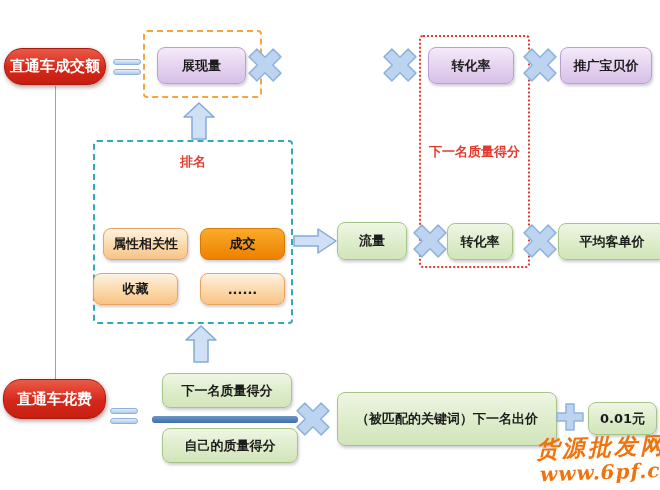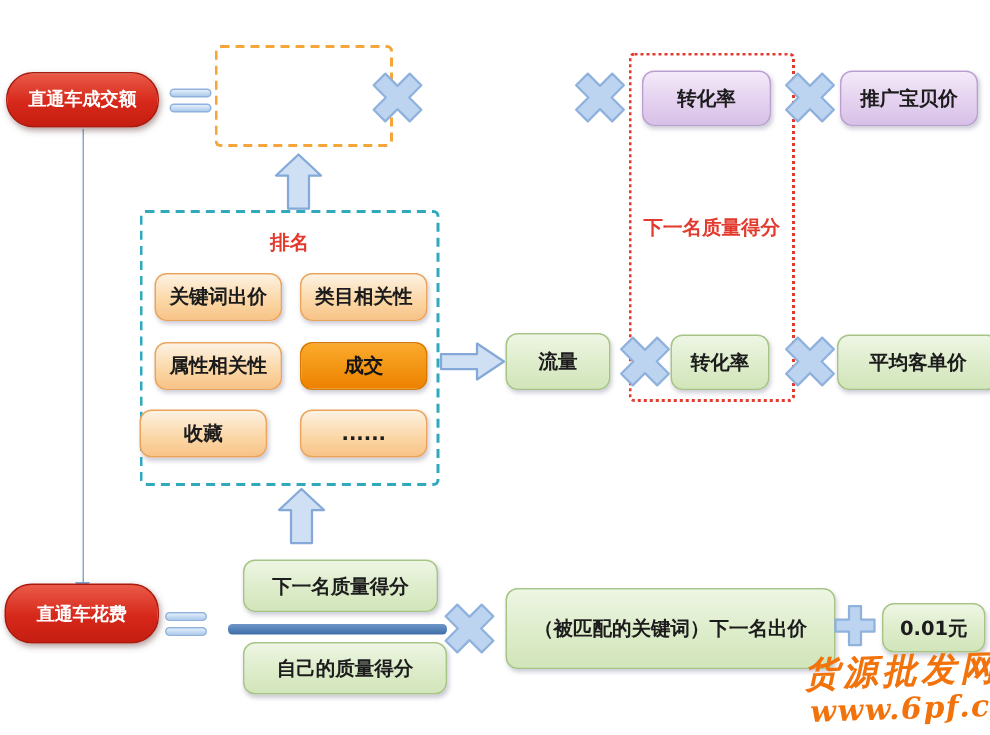--- a/index.html
+++ b/index.html
@@ -13,21 +13,21 @@
     font-weight:bold; font-size:13px; color:#1c1c1c; border-radius:8px;
     box-shadow:1px 2px 3px rgba(110,110,140,0.35); box-sizing:border-box;
     white-space:nowrap; z-index:2;
   }
   .purple { background:linear-gradient(180deg,#f4eaf9 0%,#e4d1ef 55%,#d7c1e7 100%); border:1px solid #bb9fd0; }
   .green  { background:linear-gradient(180deg,#eef6e4 0%,#ddecca 55%,#d2e5ba 100%); border:1px solid #a6c486; }
   .orange-item { background:linear-gradient(180deg,#fdf2e3 0%,#fbd6a4 60%,#f8c388 100%); border:1px solid #eaa45c; }
   .orange-solid { background:linear-gradient(180deg,#fbaa2c 0%,#f29413 55%,#ee8100 100%); border:1px solid #d97a00; color:#151515; }
   .red-btn {
     background:linear-gradient(180deg,#ea5a48 0%,#d6281a 55%,#c51e11 100%);
-    border:1px solid #a81a0e; color:#ffffff; border-radius:18px; font-size:12px;
+    border:1px solid #a81a0e; color:#ffffff; border-radius:18px; font-size:15px;
     box-shadow:1px 2px 4px rgba(100,60,60,0.5); z-index:3;
   }
   .dash-group { position:absolute; box-sizing:border-box; border-radius:4px; z-index:1; background:transparent; }
   .dash-orange { border:2px dashed #f6a53b; }
   .dash-teal   { border:2px dashed #31a9bd; }
   .dot-red     { border:2px dotted #e23b2e; }
   .red-note { position:absolute; color:#e23b2e; font-weight:bold; font-size:13px; text-align:center; z-index:2; white-space:nowrap; }
   .op { position:absolute; z-index:4; line-height:0; }
   .equals { position:absolute; display:flex; flex-direction:column; gap:4px; z-index:4; }
   .eq-bar { width:28px; height:6px; border-radius:3px; border:1px solid #8fb2dd;
@@ -55,20 +55,21 @@
   <div class="dash-group dot-red" style="left:419px;top:35px;width:111px;height:233px"></div>
   <div class="dash-group dash-teal" style="left:93px;top:140px;width:200px;height:184px"></div>
 
   <div class="box red-btn" style="left:4px;top:48px;width:102px;height:37px">直通车成交额</div>
 
   <div class="equals" style="left:113px;top:59px">
     <span class="eq-bar"></span>
     <span class="eq-bar"></span>
   </div>
 
+  <div class="box purple" style="left:157px;top:47px;width:89px;height:37px">展现量</div>
 
   <div class="op" style="left:248px;top:48px">
     <svg width="34" height="34" viewBox="0 0 34 34">
         <polygon transform="rotate(45 17 17)" points="11.5,0 22.5,0 22.5,11.5 34,11.5 34,22.5 22.5,22.5 22.5,34 11.5,34 11.5,22.5 0,22.5 0,11.5 11.5,11.5" fill="#bcd4f0" stroke="#8fb2dd" stroke-width="1.5" stroke-linejoin="round"></polygon>
       </svg>
   </div>
 
 
   <div class="op" style="left:383px;top:48px">
     <svg width="34" height="34" viewBox="0 0 34 34">
@@ -89,22 +90,20 @@
   <div class="red-note" style="left:419px;top:143px;width:111px">下一名质量得分</div>
 
   <div class="op" style="left:184px;top:103px">
     <svg width="30" height="36" viewBox="0 0 30 36">
         <polygon points="15,0 30,14 22,14 22,36 8,36 8,14 0,14" fill="#cfe0f5" stroke="#84a9d8" stroke-width="1.5" stroke-linejoin="round"></polygon>
       </svg>
   </div>
 
   <div class="red-note" style="left:93px;top:153px;width:200px">排名</div>
 
-  <div class="box orange-item" style="left:103px;top:182px;width:85px;height:32px">关键词出价</div>
-  <div class="box orange-item" style="left:200px;top:182px;width:85px;height:32px">类目相关性</div>
   <div class="box orange-item" style="left:103px;top:228px;width:85px;height:32px">属性相关性</div>
   <div class="box orange-solid" style="left:200px;top:228px;width:85px;height:32px">成交</div>
   <div class="box orange-item" style="left:93px;top:273px;width:85px;height:32px">收藏</div>
   <div class="box orange-item" style="left:200px;top:273px;width:85px;height:32px">......</div>
 
   <div class="op" style="left:294px;top:229px">
     <svg width="42" height="24" viewBox="0 0 42 24">
         <polygon points="0,7 24,7 24,0 42,12 24,24 24,17 0,17" fill="#cfe0f5" stroke="#84a9d8" stroke-width="1.5" stroke-linejoin="round"></polygon>
       </svg>
   </div>
@@ -126,21 +125,21 @@
   </div>
 
   <div class="box green" style="left:558px;top:223px;width:108px;height:37px">平均客单价</div>
 
   <div class="op" style="left:186px;top:326px">
     <svg width="30" height="36" viewBox="0 0 30 36">
         <polygon points="15,0 30,14 22,14 22,36 8,36 8,14 0,14" fill="#cfe0f5" stroke="#84a9d8" stroke-width="1.5" stroke-linejoin="round"></polygon>
       </svg>
   </div>
 
-  <div class="box red-btn" style="left:3px;top:389px;width:103px;height:40px">直通车花费</div>
+  <div class="box red-btn" style="left:3px;top:379px;width:103px;height:40px">直通车花费</div>
 
   <div class="equals" style="left:110px;top:408px">
     <span class="eq-bar"></span>
     <span class="eq-bar"></span>
   </div>
 
   <div class="box green" style="left:162px;top:373px;width:130px;height:35px">下一名质量得分</div>
 
   <div class="frac-bar" style="left:152px;top:416px;width:146px"></div>
 

